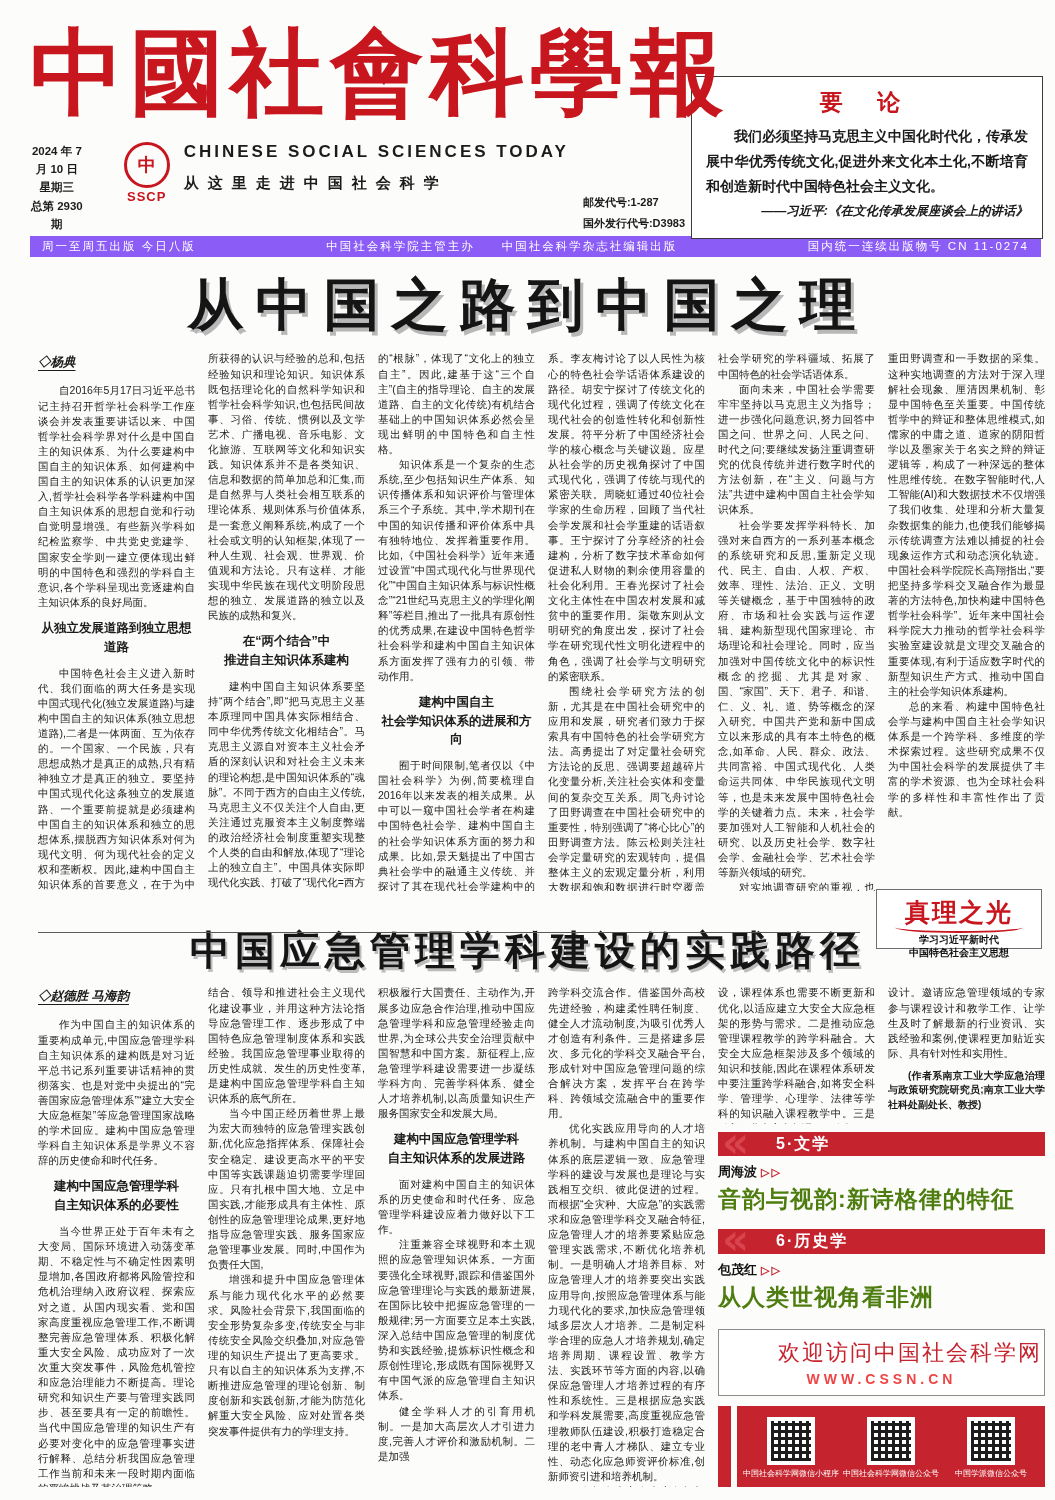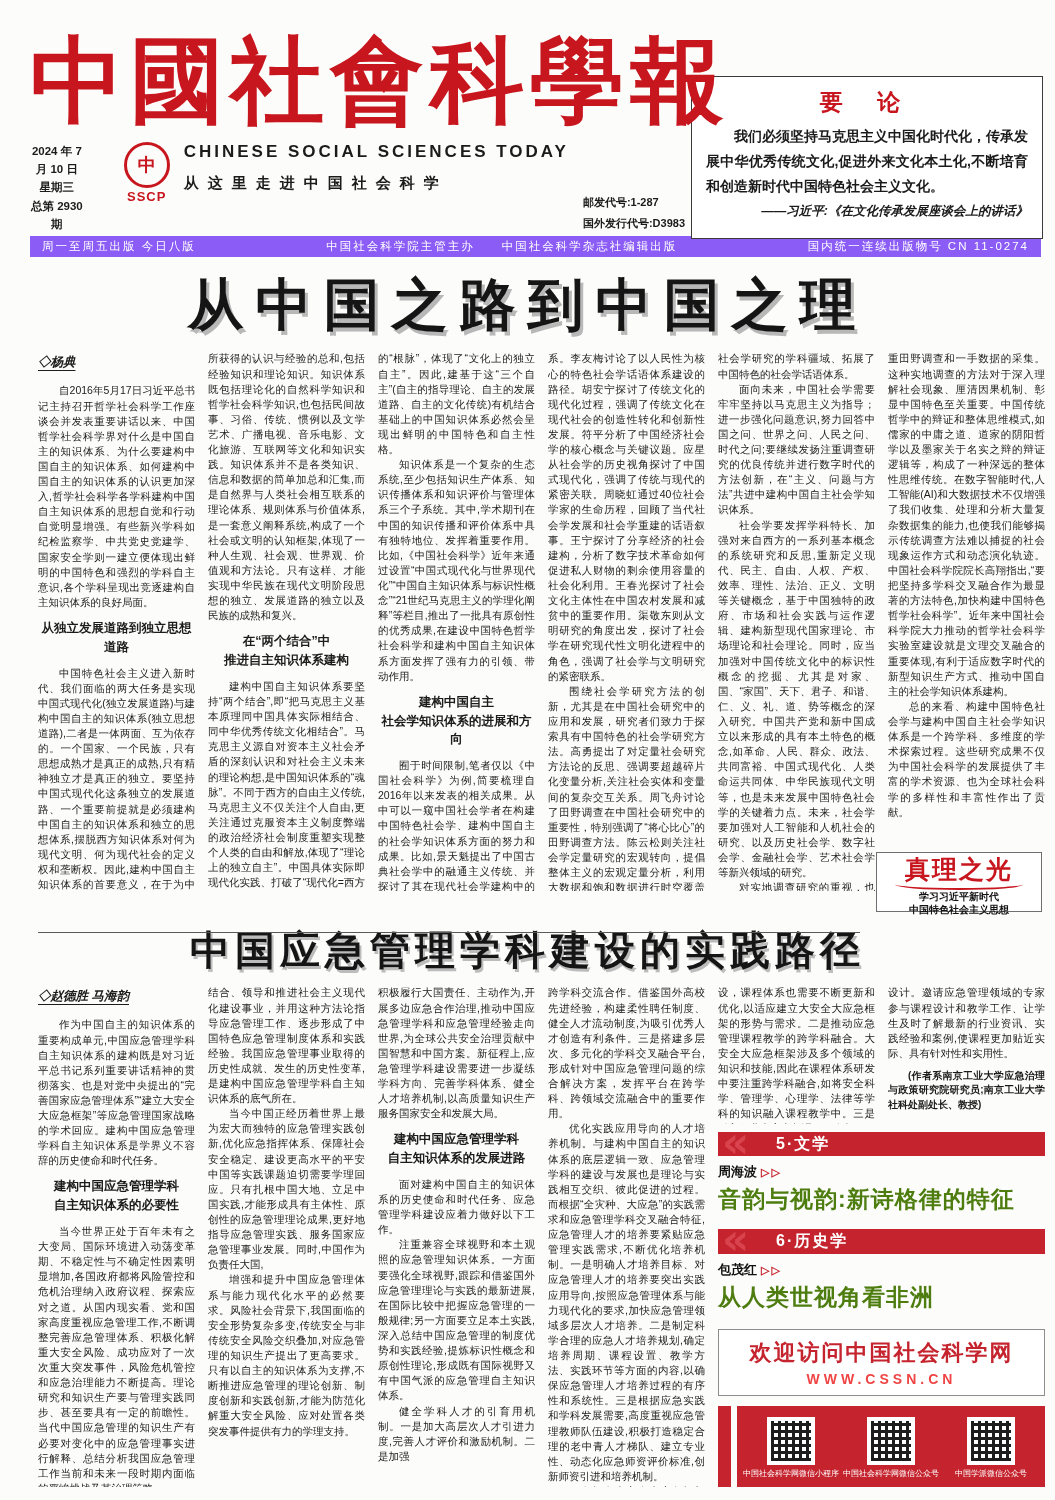--- a/index.html
+++ b/index.html
@@ -1,21 +1,21 @@
 <!DOCTYPE html>
 <html><head>
 <meta charset="utf-8">
 <style>
   html,body{margin:0;padding:0;background:#e8e8e8;}
   .page{position:relative;width:1055px;height:1500px;margin:0 auto;background:#fcfcfa;
         font-family:"Liberation Sans",sans-serif;color:#1b1b1b;overflow:hidden;}
   
   .masthead{display:flex;height:232px;padding:14px 8px 0 30px;box-sizing:border-box;}
   .mast-left{width:655px;position:relative;}
-  .paper-title{font-family:Liberation Sans, sans-serif;font-weight:bold;color:#c8161e;
+  .paper-title{font-family:Liberation Mono, monospace;font-weight:bold;color:#c8161e;
                font-size:94px;line-height:1.08;letter-spacing:6px;margin-top:16px;white-space:nowrap;}
   .mast-row{display:flex;align-items:flex-start;margin-top:10px;}
   .date-block{font-size:11.5px;font-weight:bold;line-height:1.6;width:118px;text-align:center;}
   .logo{width:56px;text-align:center;margin-left:40px;}
   .seal{width:40px;height:40px;border-radius:50%;border:3px solid #c8161e;margin:0 auto;
         display:flex;align-items:center;justify-content:center;color:#c8161e;font-weight:bold;font-size:18px;}
   .logo-text{color:#c8161e;font-weight:bold;font-size:13px;letter-spacing:1px;margin-top:1px;}
   .eng-block{margin-left:14px;}
   .eng-title{font-size:17px;font-weight:bold;letter-spacing:3px;white-space:nowrap;}
   .eng-slogan{font-size:15px;font-weight:bold;letter-spacing:9px;margin-top:12px;white-space:nowrap;}
@@ -39,22 +39,22 @@
             font-size:10.5px;line-height:1.44;color:#1c1c1c;}
   .blk-p{text-indent:2em;}
   .blk-pc{text-indent:0;}
   .blk-h{font-weight:bold;text-align:center;font-size:12.5px;line-height:1.5;margin:9px 0;
          text-indent:0;white-space:pre-line;}
   .blk-author{font-weight:bold;font-style:italic;font-size:12.5px;margin:2px 0 12px;
               text-decoration:underline;text-underline-offset:4px;}
   .blk-attr{font-weight:bold;text-indent:2em;margin-top:2px;}
   .rule-h{position:absolute;left:38px;top:932px;width:822px;height:1px;background:#5a5a5a;}
   
-  .truth{position:absolute;left:876px;top:852px;width:166px;height:60px;border:1px solid #6f6f6f;
-         background:#fff;text-align:center;box-sizing:border-box;padding-top:4px;}
+  .truth{position:absolute;left:876px;top:889px;width:166px;height:60px;border:1px solid #6f6f6f;
+         background:#fff;text-align:center;box-sizing:border-box;padding-top:10px;}
   .truth-title{color:#c8161e;font-size:25px;font-weight:bold;letter-spacing:2px;
                font-family:"DejaVu Serif",serif;line-height:1;}
   .truth-arc{width:128px;height:9px;border-bottom:2.5px solid #c8161e;border-radius:50%;margin:-3px auto 1px;}
   .truth-slogan{font-size:10px;font-weight:bold;line-height:1.25;color:#111;}
   
   .headline2{font-size:40px;font-weight:bold;text-align:center;letter-spacing:5px;
              line-height:1.15;margin:36px 0 12px;color:#151515;text-shadow:2px 3px 0 #bcbcbc;}
   .bottom-wrap{display:flex;gap:13px;padding-left:38px;height:502px;overflow:hidden;}
   .right-zone{flex:0 0 327px;width:327px;display:flex;flex-direction:column;}
   .mini-row{display:flex;gap:13px;height:150px;overflow:hidden;}
@@ -64,21 +64,21 @@
   .banner{position:relative;background:#c5242e;color:#fff;height:27px;margin-top:8px;
           display:flex;align-items:center;padding-left:58px;box-sizing:border-box;}
   .banner .chev{position:absolute;left:4px;top:-14px;font-size:42px;font-weight:bold;
                 color:#d8434d;letter-spacing:-6px;font-family:"DejaVu Sans",sans-serif;}
   .banner .b-label{font-size:16px;font-weight:bold;letter-spacing:2px;}
   .sb-author{font-weight:bold;font-size:13px;margin:7px 0 2px;color:#111;}
   .sb-author .arrows{color:#c5242e;font-size:11px;letter-spacing:2px;margin-left:4px;}
   .sb-title{font-weight:bold;font-size:23px;letter-spacing:1px;margin:1px 0 6px;color:#4d7c0f;white-space:nowrap;}
   
   .promo{border:1px solid #8d8d8d;margin-top:10px;text-align:center;padding:8px 2px;background:#fff;}
-  .promo-title{color:#c5242e;font-size:22px;font-weight:bold;letter-spacing:2px;white-space:nowrap;}
+  .promo-title{color:#c5242e;font-size:22px;font-weight:normal;letter-spacing:2px;white-space:nowrap;text-align:right;}
   .promo-url{color:#ef4444;font-size:14px;font-weight:bold;letter-spacing:4px;margin-top:3px;}
   .qr-strip{display:flex;margin-top:10px;height:88px;}
   .qr-side{width:13px;background:#c5242e;margin-right:6px;}
   .qr-main{flex:1;background:#c5242e;display:flex;justify-content:center;
            align-items:center;padding:6px 4px 4px;}
   .qr-item{text-align:center;width:100px;}
   .qr-code{width:48px;height:48px;background:#fff;margin:0 auto;padding:4px;box-sizing:border-box;}
   .qr-inner{width:100%;height:100%;
       background-image:repeating-linear-gradient(0deg,#1d1d1d 0 3px,transparent 3px 7px),
                        repeating-linear-gradient(90deg,#1d1d1d 0 3px,transparent 3px 7px);}

